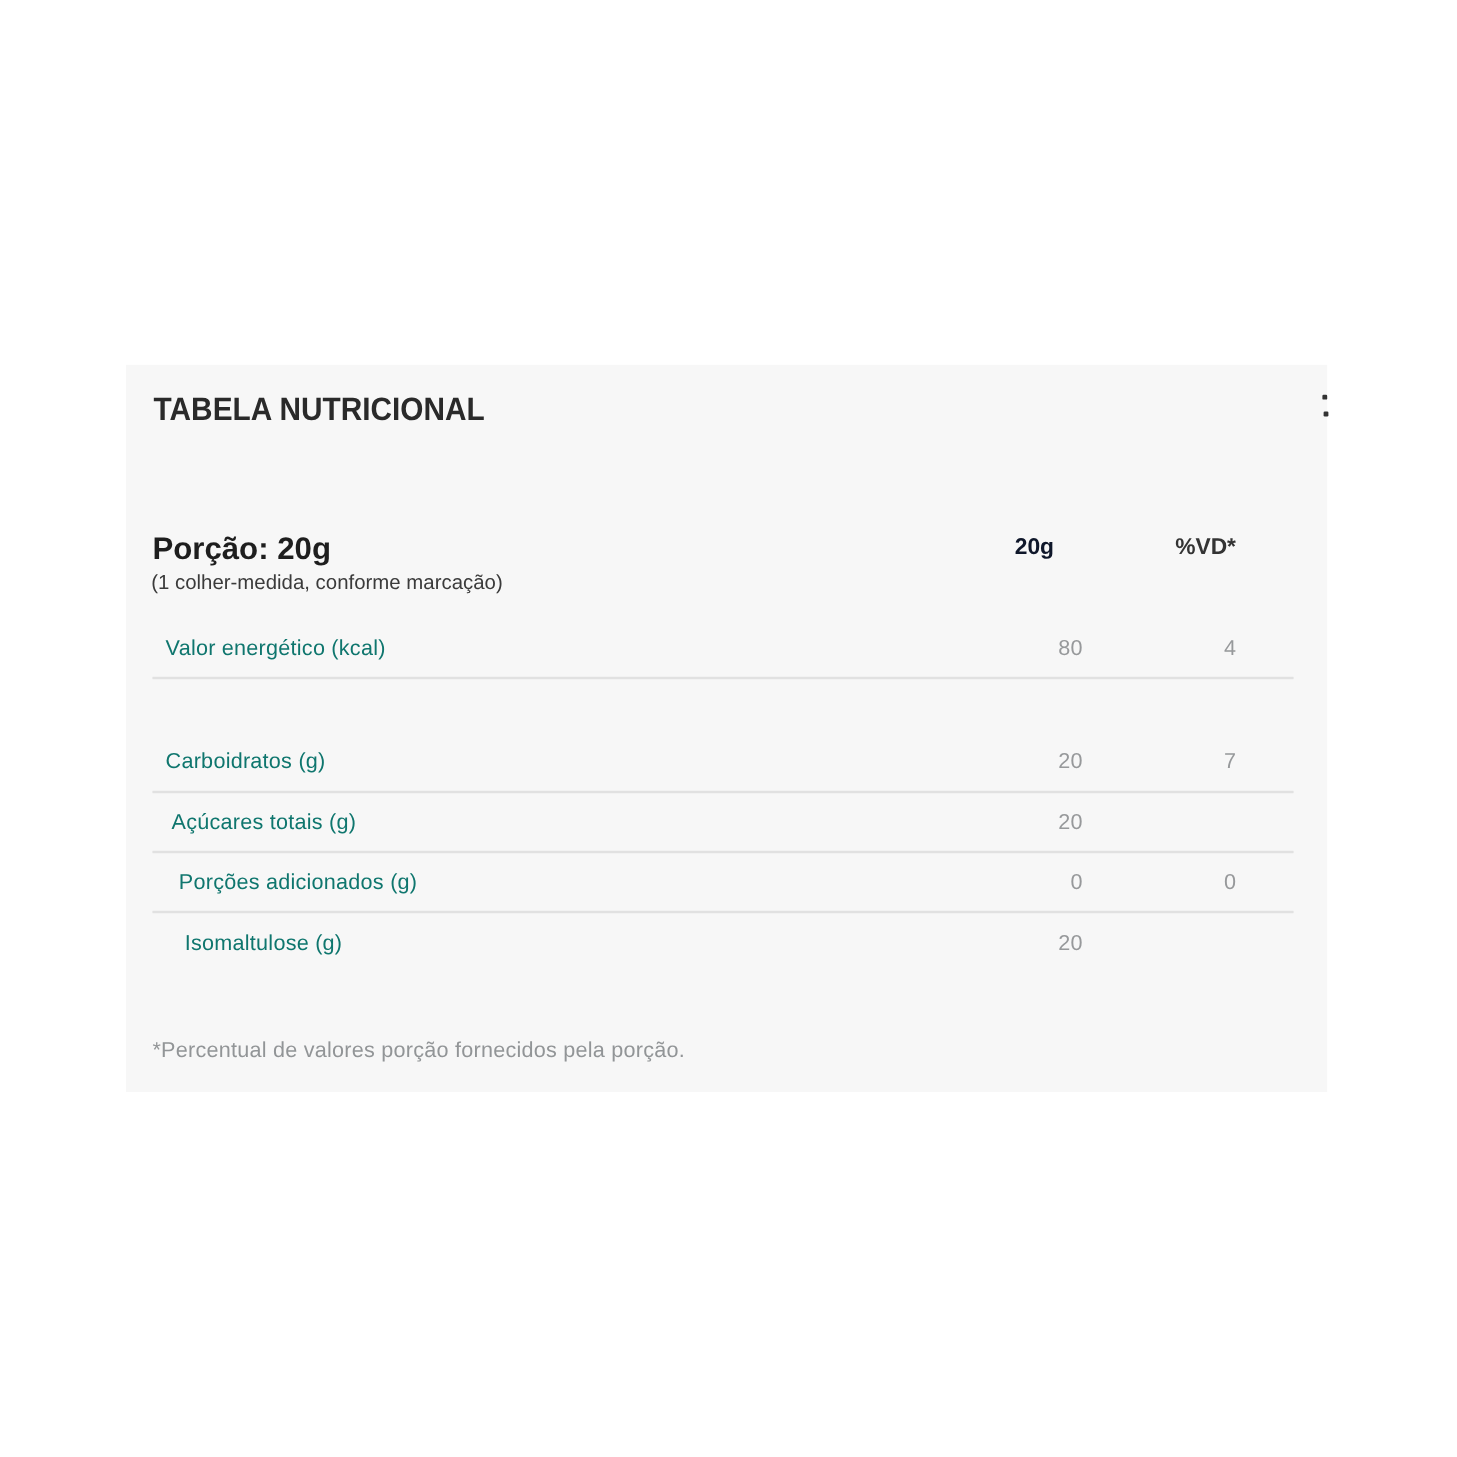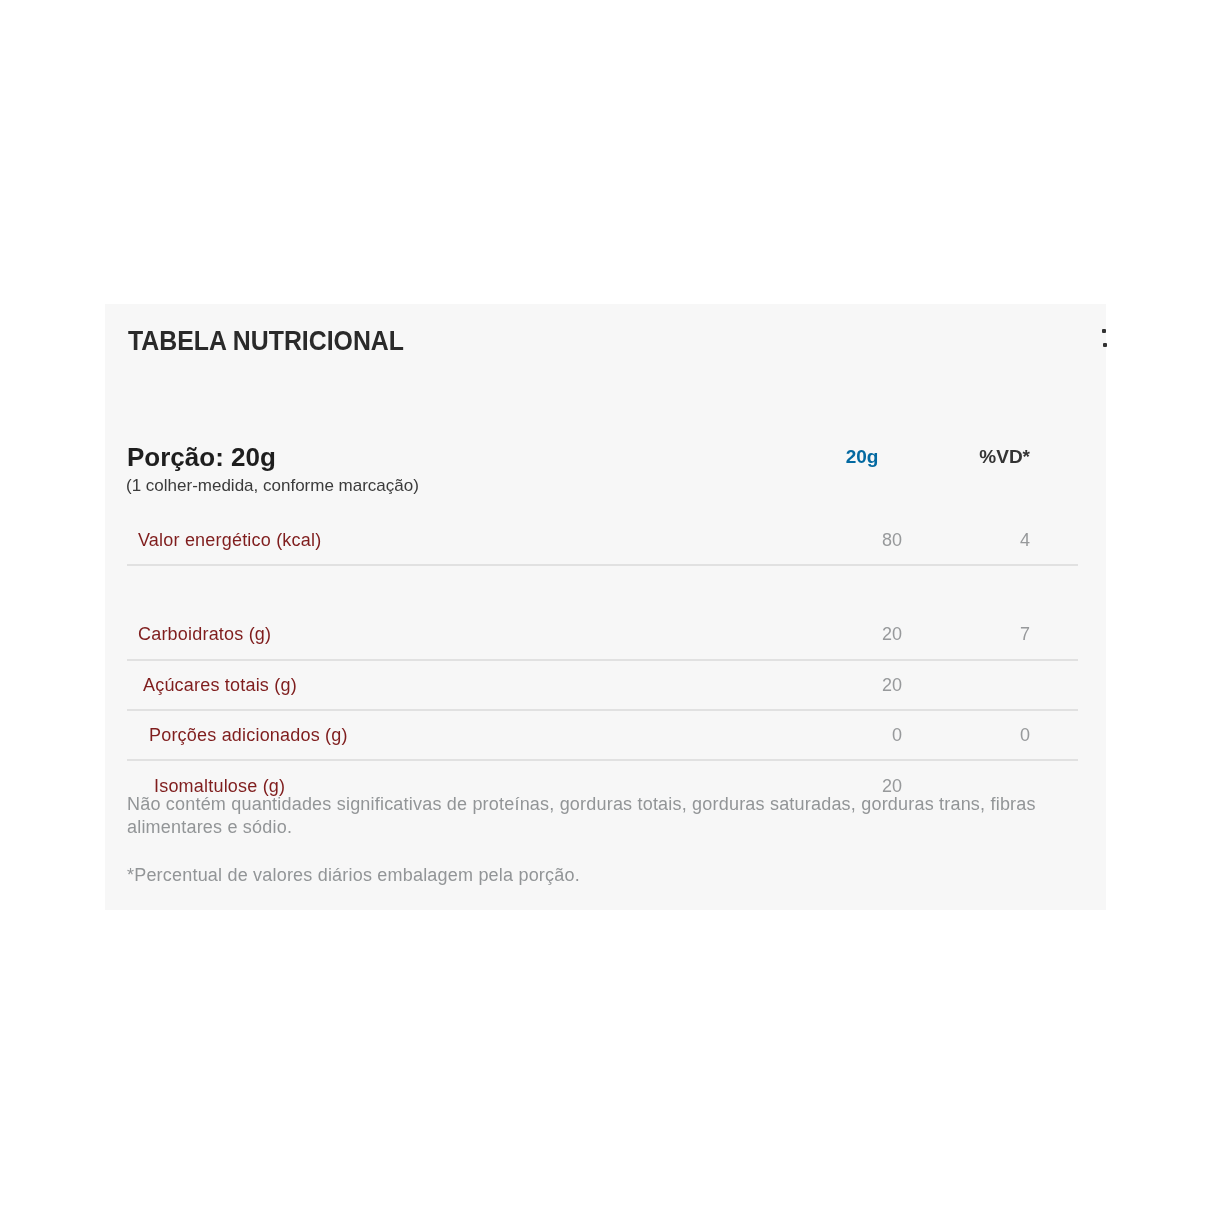--- a/index.html
+++ b/index.html
@@ -49,21 +49,21 @@
     font-size: 26px;
     font-weight: bold;
     color: #1e1e1e;
   }
   .col-qty-header {
     position: absolute;
     left: 695px; top: 4px; width: 80px;
     text-align: center;
     font-size: 19px;
     font-weight: bold;
-    color: #0369a1;
+    color: #0f172a;
   }
   .col-vd-header {
     position: absolute;
     right: 48px; top: 4px; width: 110px;
     text-align: right;
     font-size: 19px;
     font-weight: bold;
     color: #343434;
   }
 
@@ -81,21 +81,21 @@
   }
   .n-row {
     position: relative;
     height: 50px;
     display: flex;
     align-items: center;
   }
   .n-row.bordered { border-bottom: 2px solid #e1e1e1; }
   .n-row .row-label {
     font-size: 18px;
-    color: #7f1d1d;
+    color: #0f766e;
     letter-spacing: 0.2px;
   }
   .ind-0 { padding-left: 11px; }
   .ind-1 { padding-left: 16px; }
   .ind-2 { padding-left: 22px; }
   .ind-3 { padding-left: 27px; }
   .cell-qty {
     position: absolute;
     left: 695px; width: 80px;
     text-align: right;
@@ -182,22 +182,21 @@
       </div>
 
       <div class="n-row">
         <span class="row-label ind-3">Isomaltulose (g)</span>
         <span class="cell-qty">20</span>
         <span class="cell-vd"></span>
       </div>
 
     </div>
 
-    <div class="footnote-1">Não contém quantidades significativas de proteínas, gorduras totais, gorduras saturadas, gorduras trans, fibras alimentares e sódio.</div>
-
-    <div class="footnote-2">*Percentual de valores diários embalagem pela porção.</div>
+
+    <div class="footnote-2">*Percentual de valores porção fornecidos pela porção.</div>
 
   </div>
 
   <div class="edge-dot d1"></div>
   <div class="edge-dot d2"></div>
 
 </div>
 
 </body></html>

